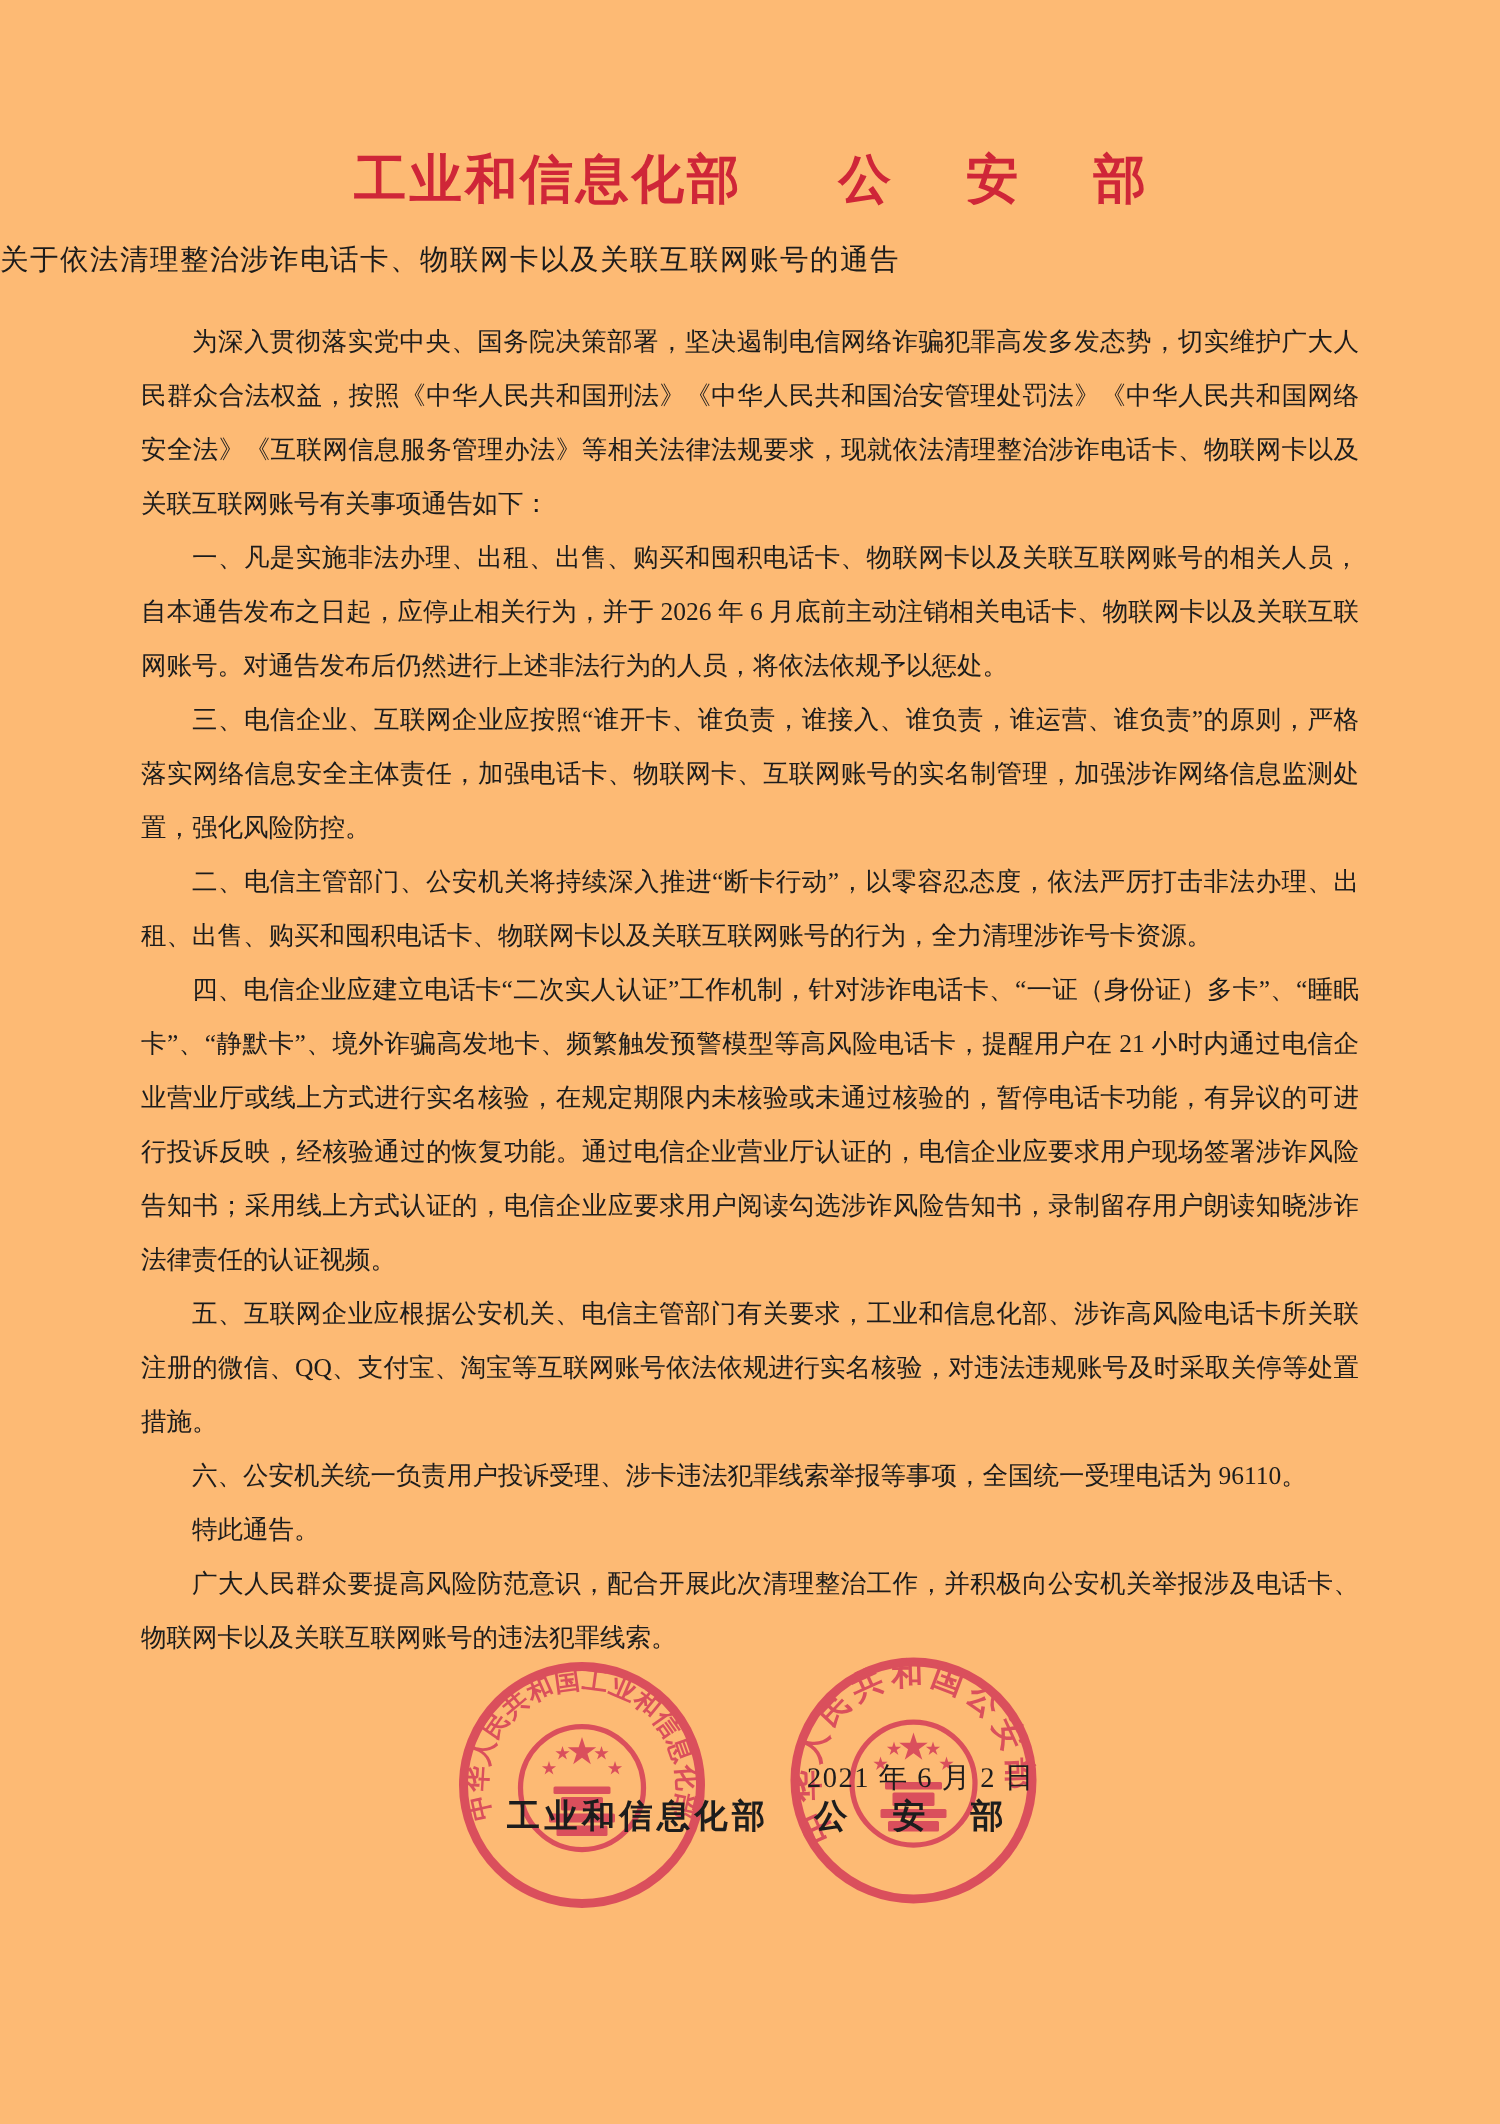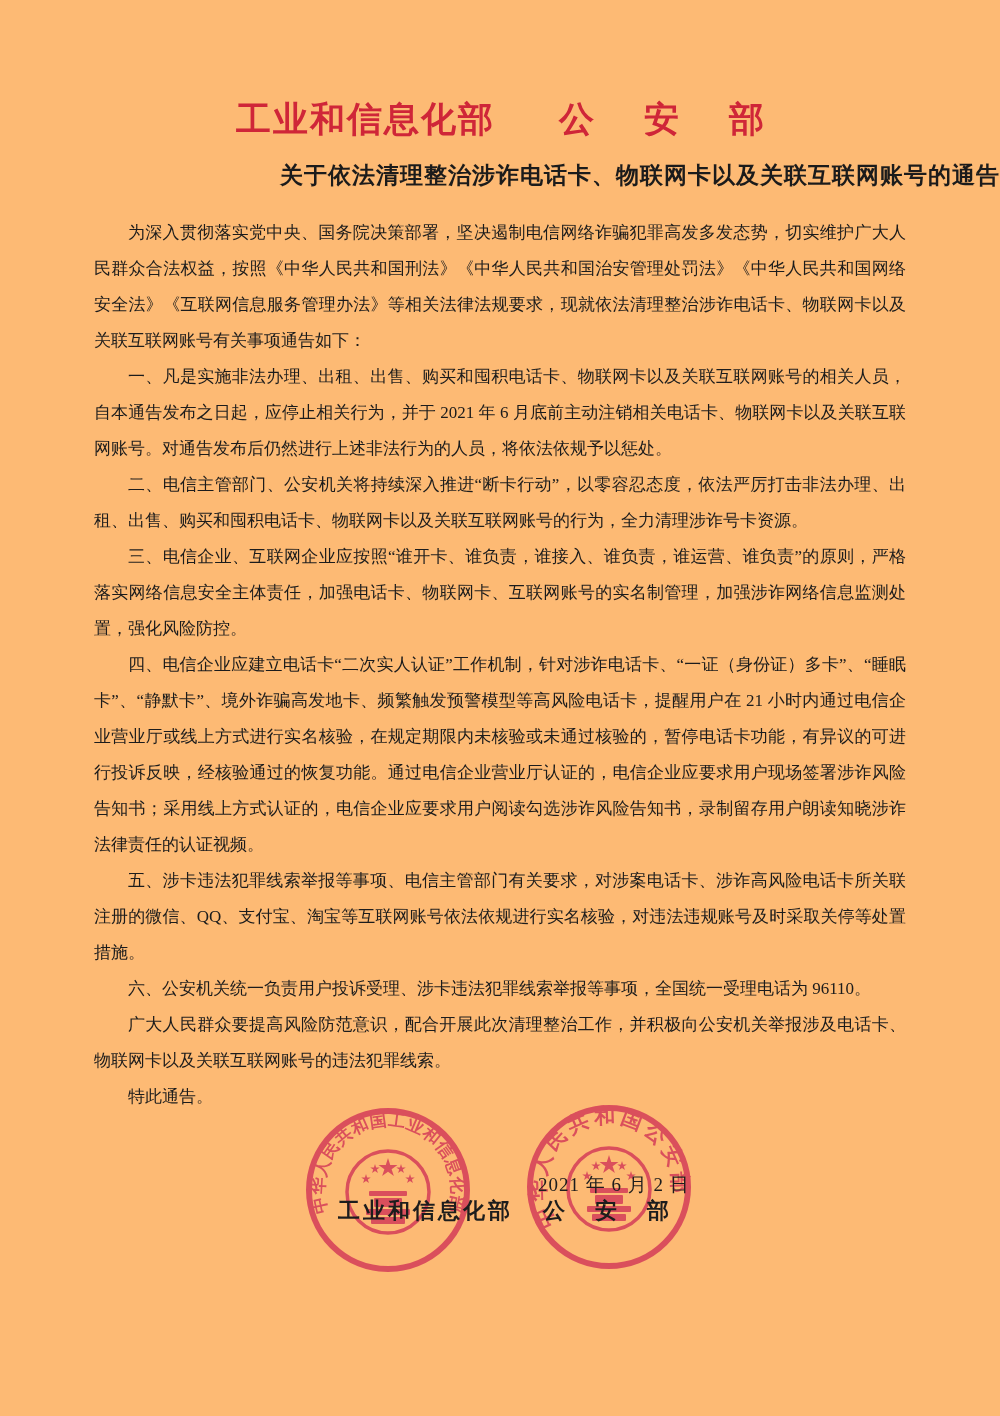--- a/index.html
+++ b/index.html
@@ -18,23 +18,23 @@
     color: #cf2638;
     font-weight: bold;
     font-size: 35px;
     letter-spacing: 2px;
     white-space: nowrap;
   }
   .ministry-1 { margin-right: 64px; }
   .ministry-2 { letter-spacing: 50px; margin-right: -50px; }
   .doc-title {
     margin-top: 17px;
-    text-align: right;
-    font-size: 23px;
-    font-weight: bold;
+    text-align: left;
+    font-size: 19px;
+    font-weight: normal;
     color: #1b1b1b;
     letter-spacing: 1px;
   }
   .doc-body {
     width: 812px;
     margin: 24px auto 0 auto;
     font-size: 17px;
     line-height: 36px;
     text-align: justify;
     color: #1c1c1c;
@@ -66,28 +66,28 @@
 <div class="page">
 
   <div class="doc-header">
     <span class="ministry-1">工业和信息化部</span><span class="ministry-2">公安部</span>
   </div>
 
   <div class="doc-title">关于依法清理整治涉诈电话卡、物联网卡以及关联互联网账号的通告</div>
 
   <div class="doc-body">
     <p>为深入贯彻落实党中央、国务院决策部署，坚决遏制电信网络诈骗犯罪高发多发态势，切实维护广大人民群众合法权益，按照《中华人民共和国刑法》《中华人民共和国治安管理处罚法》《中华人民共和国网络安全法》《互联网信息服务管理办法》等相关法律法规要求，现就依法清理整治涉诈电话卡、物联网卡以及关联互联网账号有关事项通告如下：</p>
-    <p>一、凡是实施非法办理、出租、出售、购买和囤积电话卡、物联网卡以及关联互联网账号的相关人员，自本通告发布之日起，应停止相关行为，并于 2021 年 6 月底前主动注销相关电话卡、物联网卡以及关联互联网账号。对通告发布后仍然进行上述非法行为的人员，将依法依规予以惩处。</p>
+    <p>一、凡是实施非法办理、出租、出售、购买和囤积电话卡、物联网卡以及关联互联网账号的相关人员，自本通告发布之日起，应停止相关行为，并于 2026 年 6 月底前主动注销相关电话卡、物联网卡以及关联互联网账号。对通告发布后仍然进行上述非法行为的人员，将依法依规予以惩处。</p>
+    <p>三、电信企业、互联网企业应按照“谁开卡、谁负责，谁接入、谁负责，谁运营、谁负责”的原则，严格落实网络信息安全主体责任，加强电话卡、物联网卡、互联网账号的实名制管理，加强涉诈网络信息监测处置，强化风险防控。</p>
     <p>二、电信主管部门、公安机关将持续深入推进“断卡行动”，以零容忍态度，依法严厉打击非法办理、出租、出售、购买和囤积电话卡、物联网卡以及关联互联网账号的行为，全力清理涉诈号卡资源。</p>
-    <p>三、电信企业、互联网企业应按照“谁开卡、谁负责，谁接入、谁负责，谁运营、谁负责”的原则，严格落实网络信息安全主体责任，加强电话卡、物联网卡、互联网账号的实名制管理，加强涉诈网络信息监测处置，强化风险防控。</p>
     <p>四、电信企业应建立电话卡“二次实人认证”工作机制，针对涉诈电话卡、“一证（身份证）多卡”、“睡眠卡”、“静默卡”、境外诈骗高发地卡、频繁触发预警模型等高风险电话卡，提醒用户在 21 小时内通过电信企业营业厅或线上方式进行实名核验，在规定期限内未核验或未通过核验的，暂停电话卡功能，有异议的可进行投诉反映，经核验通过的恢复功能。通过电信企业营业厅认证的，电信企业应要求用户现场签署涉诈风险告知书；采用线上方式认证的，电信企业应要求用户阅读勾选涉诈风险告知书，录制留存用户朗读知晓涉诈法律责任的认证视频。</p>
-    <p>五、涉卡违法犯罪线索举报等事项、电信主管部门有关要求，对涉案电话卡、涉诈高风险电话卡所关联注册的微信、QQ、支付宝、淘宝等互联网账号依法依规进行实名核验，对违法违规账号及时采取关停等处置措施。</p>
+    <p>五、互联网企业应根据公安机关、电信主管部门有关要求，工业和信息化部、涉诈高风险电话卡所关联注册的微信、QQ、支付宝、淘宝等互联网账号依法依规进行实名核验，对违法违规账号及时采取关停等处置措施。</p>
     <p>六、公安机关统一负责用户投诉受理、涉卡违法犯罪线索举报等事项，全国统一受理电话为 96110。</p>
+    <p>特此通告。</p>
     <p>广大人民群众要提高风险防范意识，配合开展此次清理整治工作，并积极向公安机关举报涉及电话卡、物联网卡以及关联互联网账号的违法犯罪线索。</p>
-    <p>特此通告。</p>
   </div>
 
   <svg class="seal seal-miit" viewBox="0 0 170 170">
     <defs>
       <path id="star" d="M0 -10 L-2.25 -3.09 L-9.51 -3.09 L-3.63 1.18 L-5.88 8.09 L0 3.82 L5.88 8.09 L3.63 1.18 L9.51 -3.09 L2.25 -3.09 Z"></path>
       <path id="arc-miit" d="M 24.9 106.9 A 64 64 0 1 1 145.1 106.9" fill="none"></path>
     </defs>
     <circle cx="85" cy="85" r="79" fill="none" stroke="#d8475a" stroke-width="6"></circle>
     <circle cx="85" cy="87" r="41" fill="none" stroke="#d8475a" stroke-width="3.5"></circle>
     <use href="#star" transform="translate(85,63)" fill="#d8475a"></use>

